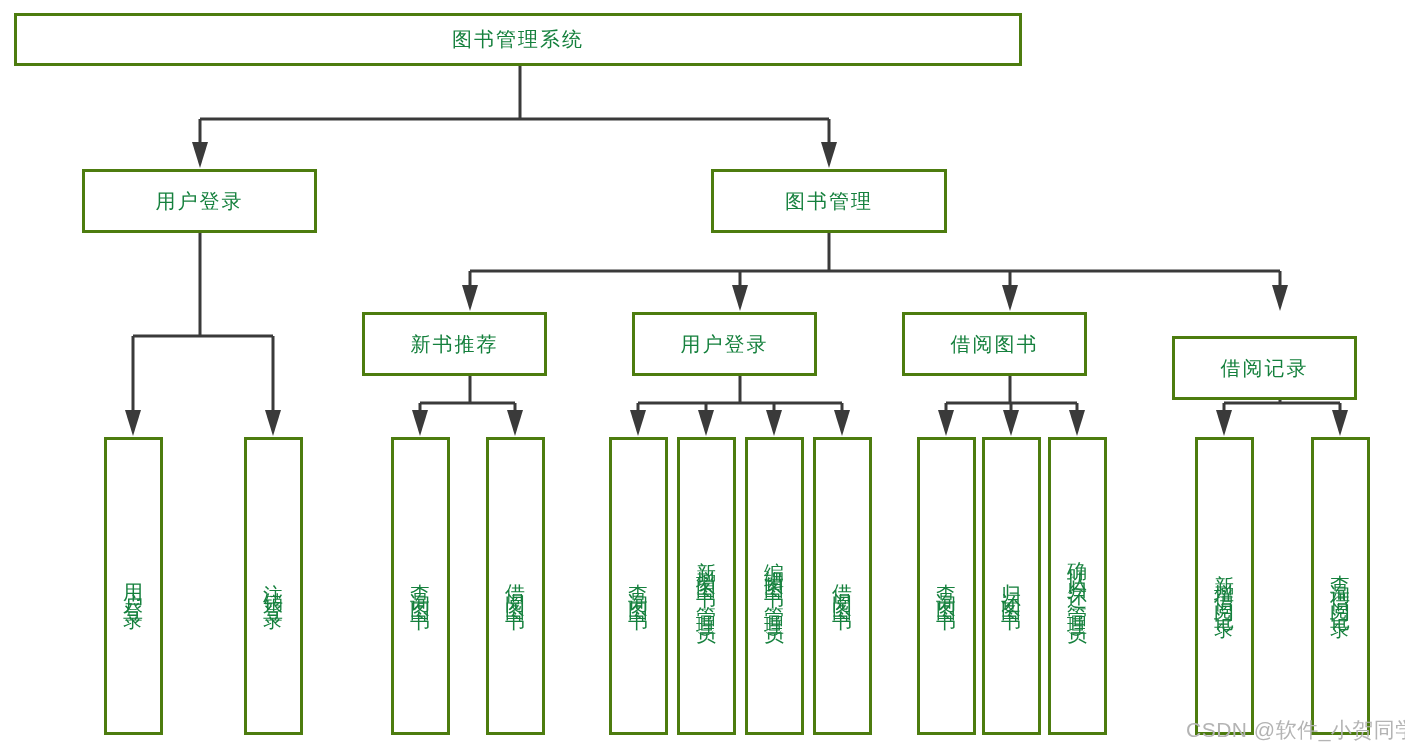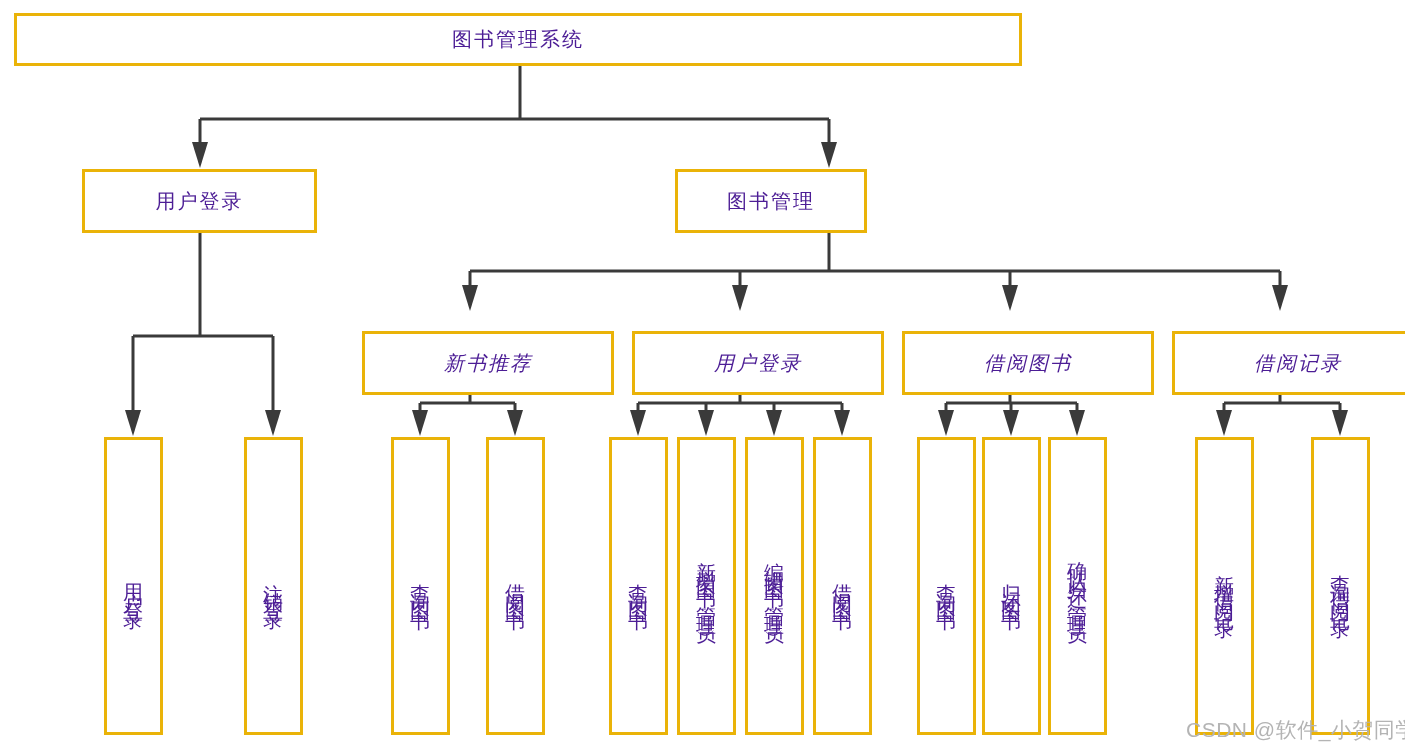--- a/index.html
+++ b/index.html
@@ -17,50 +17,50 @@
   }
   #wires {
     position: absolute;
     left: 0; top: 0;
     width: 1405px;
     height: 747px;
   }
   .box {
     position: absolute;
     box-sizing: border-box;
-    border: 3px solid #eab308;
+    border: 3px solid #4d7c0f;
     background: #ffffff;
     display: flex;
     align-items: center;
     justify-content: center;
-    color: #4c1d95;
+    color: #15803d;
     font-size: 20px;
     letter-spacing: 2px;
     white-space: nowrap;
   }
   .root  { left: 14px;  top: 13px;  width: 1008px; height: 53px; }
   .lvl2, .lvl3 { height: 64px; top: 169px; }
-  .lvl3  { top: 331px; width: 252px; font-style: italic; }
+  .lvl3  { top: 312px; width: 185px; }
   .leaf {
     top: 437px;
     width: 59px;
     height: 298px;
     writing-mode: vertical-rl;
     text-orientation: mixed;
     letter-spacing: 9px;
     font-size: 20px;
     white-space: normal;
     line-height: 1.1;
   }
   .b-user-login   { left: 82px;  width: 235px; }
-  .b-book-mgmt    { left: 675px; width: 192px; }
+  .b-book-mgmt    { left: 711px; width: 236px; }
   .b-new-book     { left: 362px; }
   .b-book-borrow  { left: 632px; }
   .b-cur-borrow   { left: 902px; }
-  .b-borrow-rec   { left: 1172px; }
+  .b-borrow-rec   { left: 1172px; margin-top: 24px; }
   .l-ul-login   { left: 104px; }
   .l-ul-logout  { left: 244px; }
   .l-nb-query   { left: 391px; }
   .l-nb-borrow  { left: 486px; }
   .l-bb-query   { left: 609px; }
   .l-bb-add     { left: 677px; }
   .l-bb-edit    { left: 745px; }
   .l-bb-borrow  { left: 813px; }
   .l-cb-query   { left: 917px; }
   .l-cb-return  { left: 982px; }

